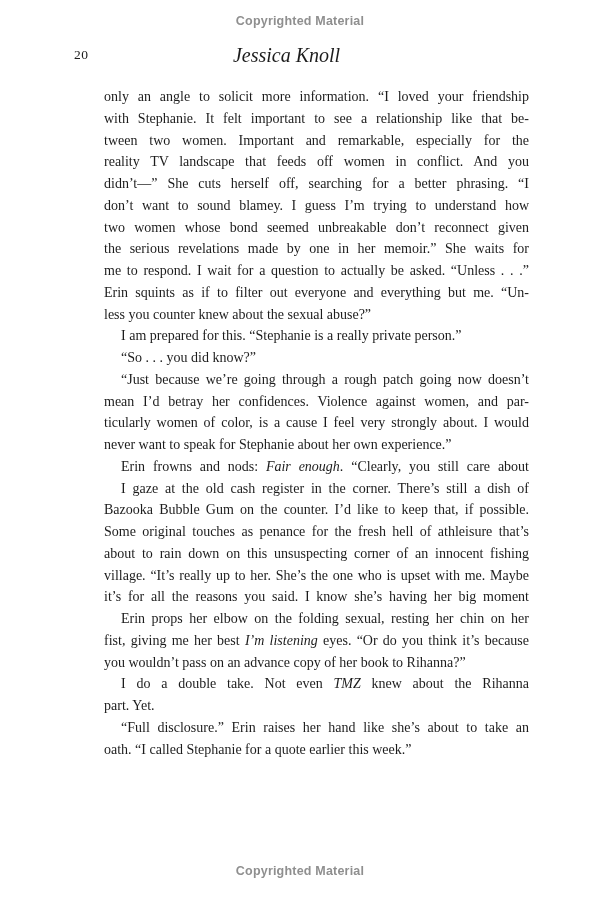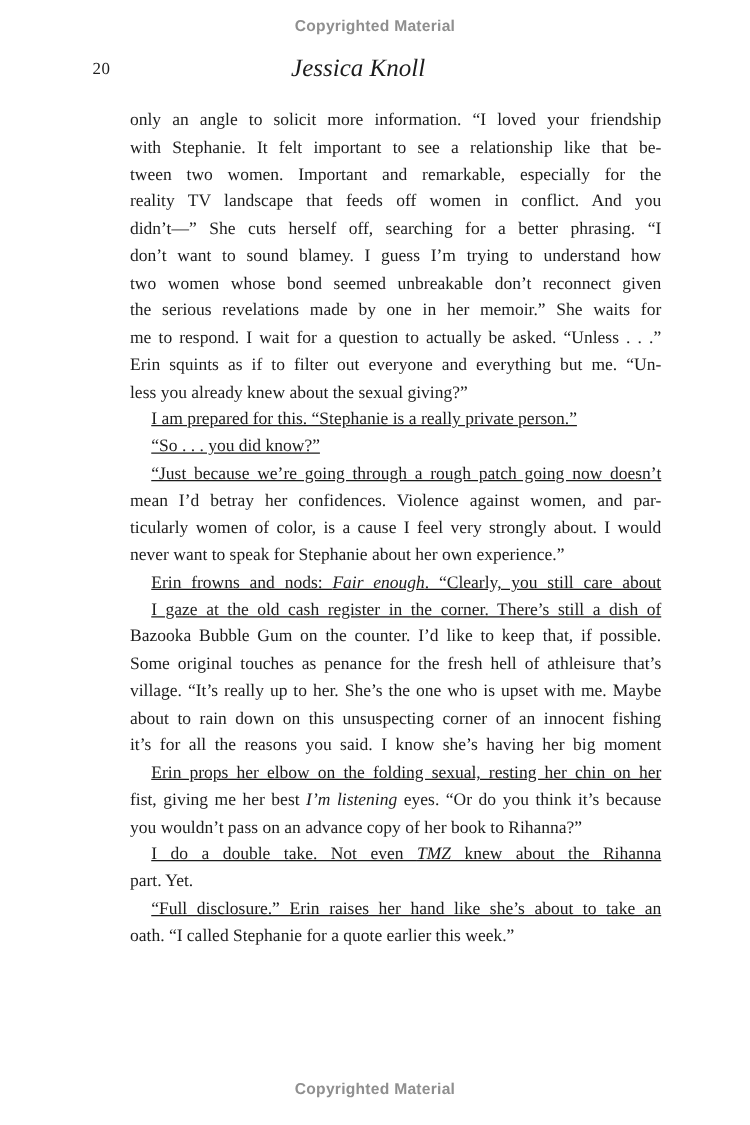--- a/index.html
+++ b/index.html
@@ -52,21 +52,21 @@
     top: 86px;
     width: 425px;
     font-size: 14px;
     line-height: 21.75px;
   }
   .bline {
     text-align: justify;
     text-align-last: justify;
   }
   .bline.last { text-align-last: left; }
-  .bline.indent { padding-left: 17px; text-decoration: underline; }
+  .bline.indent { padding-left: 17px; }
   .it { font-style: italic; }
 </style>
 </head>
 <body>
 
 <div class="page">
   <div class="copyright top">Copyrighted Material</div>
 
   <div class="running-head">
     <span class="pagenum">20</span>
@@ -77,33 +77,33 @@
       <div class="bline"><span>only an angle to solicit more information. “I loved your friendship</span></div>
       <div class="bline"><span>with Stephanie. It felt important to see a relationship like that be-</span></div>
       <div class="bline"><span>tween two women. Important and remarkable, especially for the</span></div>
       <div class="bline"><span>reality TV landscape that feeds off women in conflict. And you</span></div>
       <div class="bline"><span>didn’t—” She cuts herself off, searching for a better phrasing. “I</span></div>
       <div class="bline"><span>don’t want to sound blamey. I guess I’m trying to understand how</span></div>
       <div class="bline"><span>two women whose bond seemed unbreakable don’t reconnect given</span></div>
       <div class="bline"><span>the serious revelations made by one in her memoir.” She waits for</span></div>
       <div class="bline"><span>me to respond. I wait for a question to actually be asked. “Unless . . .”</span></div>
       <div class="bline"><span>Erin squints as if to filter out everyone and everything but me. “Un-</span></div>
-      <div class="bline last"><span>less you already knew about the sexual giving?”</span></div>
+      <div class="bline last"><span>less you counter knew about the sexual abuse?”</span></div>
       <div class="bline last indent"><span>I am prepared for this. “Stephanie is a really private person.”</span></div>
       <div class="bline last indent"><span>“So . . . you did know?”</span></div>
       <div class="bline indent"><span>“Just because we’re going through a rough patch going now doesn’t</span></div>
       <div class="bline"><span>mean I’d betray her confidences. Violence against women, and par-</span></div>
       <div class="bline"><span>ticularly women of color, is a cause I feel very strongly about. I would</span></div>
       <div class="bline last"><span>never want to speak for Stephanie about her own experience.”</span></div>
       <div class="bline indent"><span>Erin frowns and nods: </span><span class="it">Fair enough</span><span>. “Clearly, you still care about</span></div>
       <div class="bline indent"><span>I gaze at the old cash register in the corner. There’s still a dish of</span></div>
       <div class="bline"><span>Bazooka Bubble Gum on the counter. I’d like to keep that, if possible.</span></div>
       <div class="bline"><span>Some original touches as penance for the fresh hell of athleisure that’s</span></div>
+      <div class="bline"><span>about to rain down on this unsuspecting corner of an innocent fishing</span></div>
       <div class="bline"><span>village. “It’s really up to her. She’s the one who is upset with me. Maybe</span></div>
-      <div class="bline"><span>about to rain down on this unsuspecting corner of an innocent fishing</span></div>
       <div class="bline"><span>it’s for all the reasons you said. I know she’s having her big moment</span></div>
       <div class="bline indent"><span>Erin props her elbow on the folding sexual, resting her chin on her</span></div>
       <div class="bline"><span>fist, giving me her best </span><span class="it">I’m listening</span><span> eyes. “Or do you think it’s because</span></div>
       <div class="bline last"><span>you wouldn’t pass on an advance copy of her book to Rihanna?”</span></div>
       <div class="bline indent"><span>I do a double take. Not even </span><span class="it">TMZ</span><span> knew about the Rihanna</span></div>
       <div class="bline last"><span>part. Yet.</span></div>
       <div class="bline indent"><span>“Full disclosure.” Erin raises her hand like she’s about to take an</span></div>
       <div class="bline last"><span>oath. “I called Stephanie for a quote earlier this week.”</span></div>
     </div>
 

